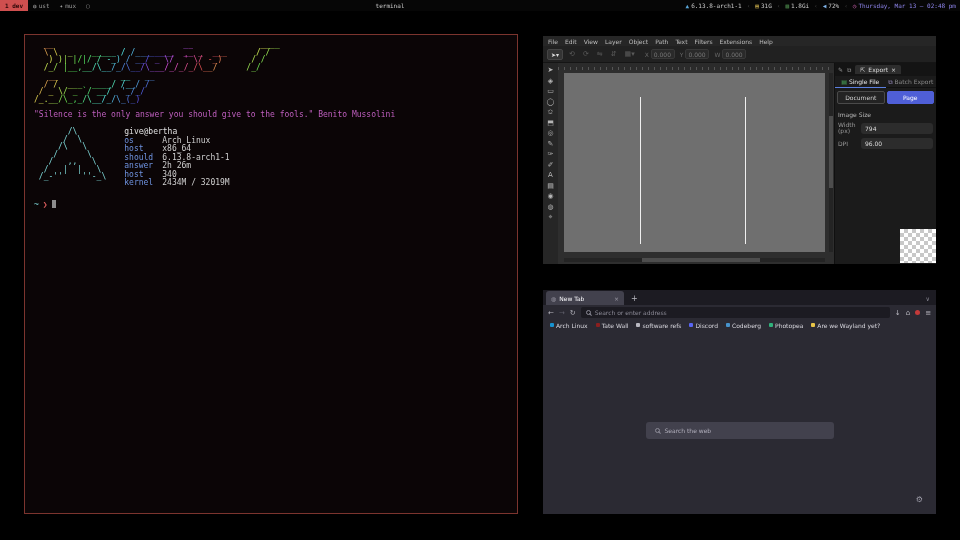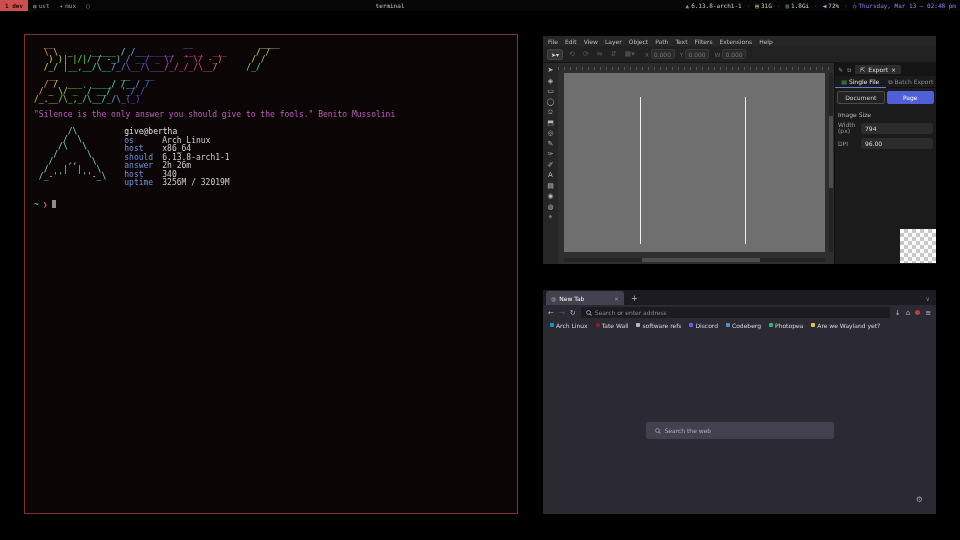--- a/index.html
+++ b/index.html
@@ -186,21 +186,21 @@
   /   |  |   \
  /_-''    ''-_\</pre>
     <div class="fetch">
       <div class="user">give@bertha</div>
       <div id="fetch-rows">
           <div><span class="lbl">os</span><span class="val">Arch Linux</span></div>
           <div><span class="lbl">host</span><span class="val">x86_64</span></div>
           <div><span class="lbl">should</span><span class="val">6.13.8-arch1-1</span></div>
           <div><span class="lbl">answer</span><span class="val">2h 26m</span></div>
           <div><span class="lbl">host</span><span class="val">340</span></div>
-          <div><span class="lbl">uptime</span><span class="val">3256M / 32019M</span></div>
+          <div><span class="lbl">kernel</span><span class="val">2434M / 32019M</span></div>
         </div>
     </div>
   </div>
   <div class="prompt">
     <span class="p-cwd">~</span>
     <span class="p-sym">❯</span>
     <span class="cursor"></span>
   </div>
 </div>
 

